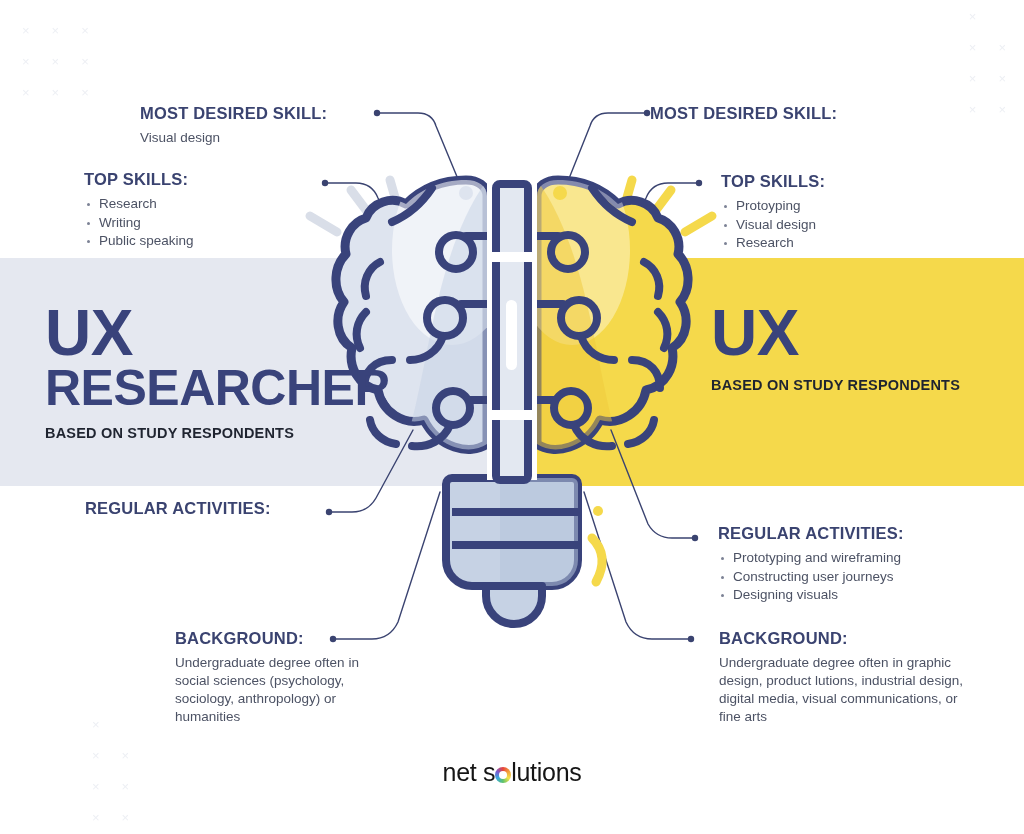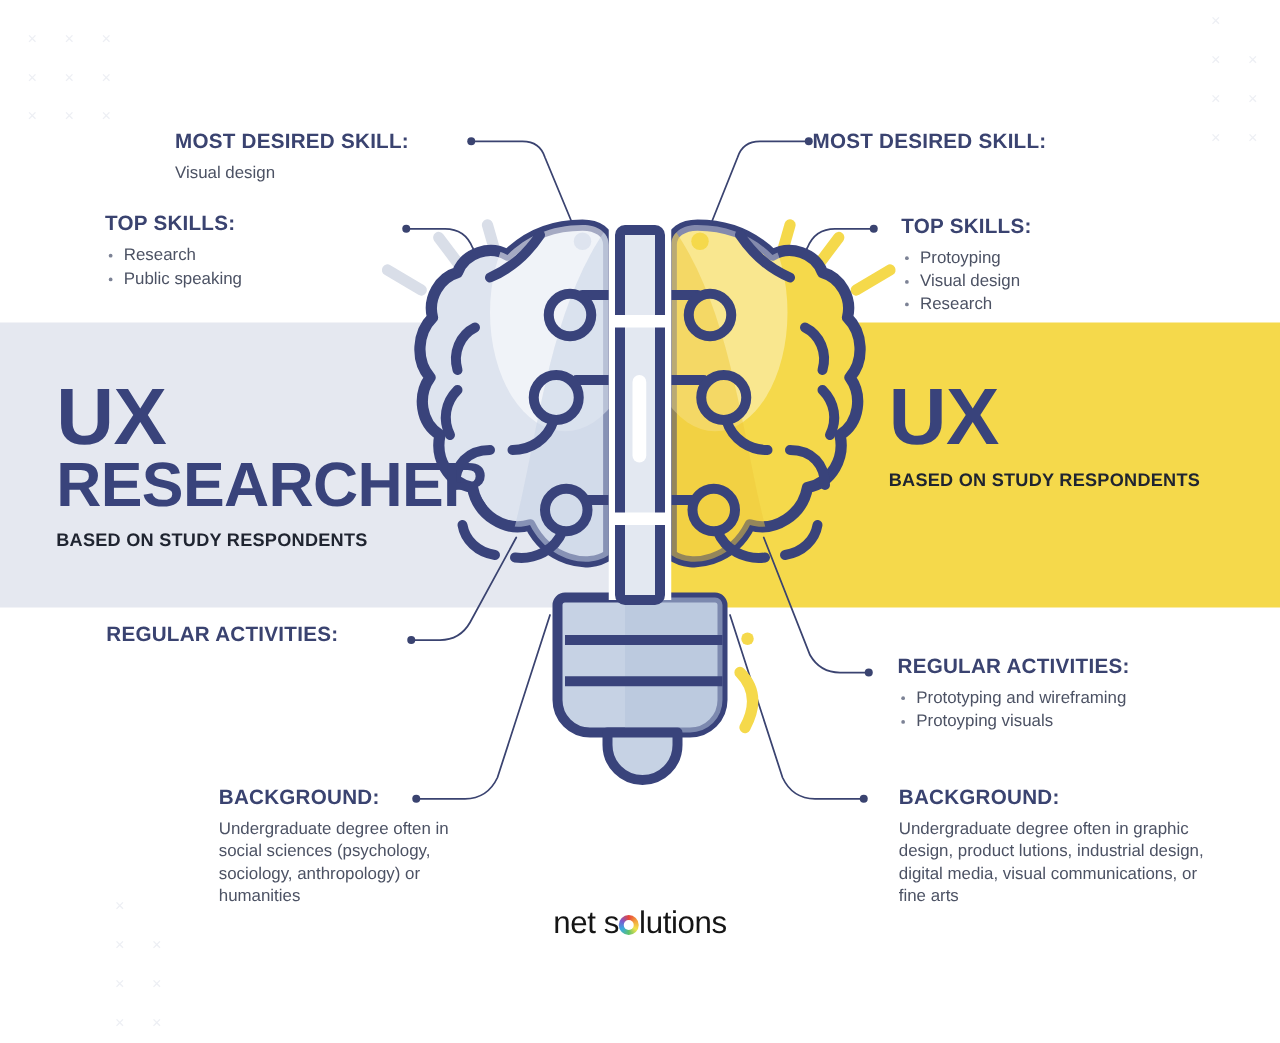--- a/index.html
+++ b/index.html
@@ -68,21 +68,21 @@
   }
   .title .t2{font-size:50px;}
   .title .cap{
     margin-top:13px;font-size:14.5px;font-weight:bold;color:#1F2430;letter-spacing:.2px;
   }
   #title-left{left:45px;top:303px;}
   #title-right{left:711px;top:303px;}
 
   
   #logo{
-    position:absolute;left:0;right:0;top:724px;text-align:center;
+    position:absolute;left:0;right:0;top:758px;text-align:center;
     font-size:25px;color:#151515;letter-spacing:-.3px;
     font-family:"Liberation Sans",sans-serif;
   }
   #logo .lw{display:inline-block;position:relative;}
   #logo .ring{
     display:inline-block;width:16px;height:16px;border-radius:50%;
     vertical-align:-2px;margin:0 0px;
     background:conic-gradient(#e8443a,#f2a33c,#f3e34b,#5fc36a,#3aa9e0,#7a5bd0,#e8443a);
     position:relative;
   }
@@ -276,20 +276,21 @@
 
   <div class="blk" id="mds-left">
     <h3>MOST DESIRED SKILL:</h3>
     <p class="sub">Visual design</p>
   </div>
 
   <div class="blk" id="ts-left">
     <h3>TOP SKILLS:</h3>
     <ul>
       <li>Research</li>
+      <li>Writing</li>
       <li>Public speaking</li>
     </ul>
   </div>
 
   <div class="blk" id="ra-left">
     <h3>REGULAR ACTIVITIES:</h3>
   </div>
 
   <div class="blk" id="bg-left">
     <h3>BACKGROUND:</h3>
@@ -306,21 +307,22 @@
       <li>Protoyping</li>
       <li>Visual design</li>
       <li>Research</li>
     </ul>
   </div>
 
   <div class="blk" id="ra-right">
     <h3>REGULAR ACTIVITIES:</h3>
     <ul>
       <li>Prototyping and wireframing</li>
-      <li>Protoyping visuals</li>
+      <li>Constructing user journeys</li>
+      <li>Designing visuals</li>
     </ul>
   </div>
 
   <div class="blk" id="bg-right">
     <h3>BACKGROUND:</h3>
     <p class="sub">Undergraduate degree often in graphic design, product lutions, industrial design, digital media, visual communications, or fine arts</p>
   </div>
 
   <div class="title" id="title-left">
     <div class="t1">UX</div>

